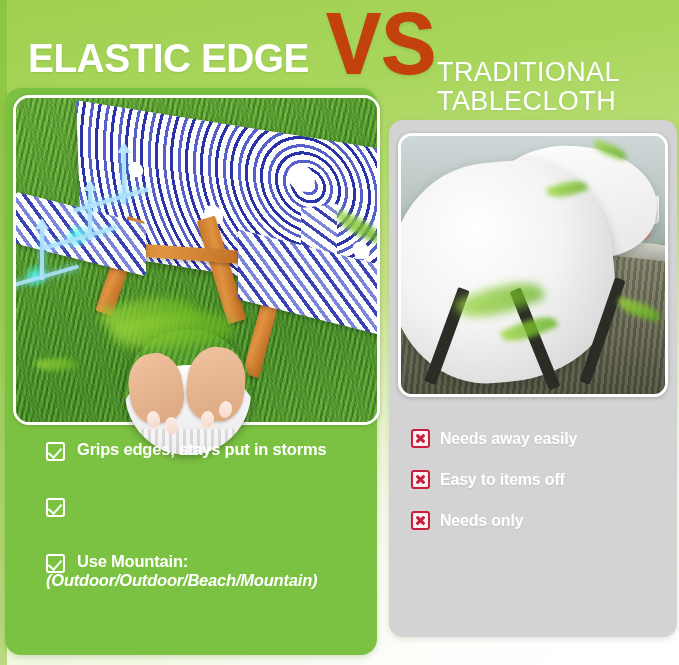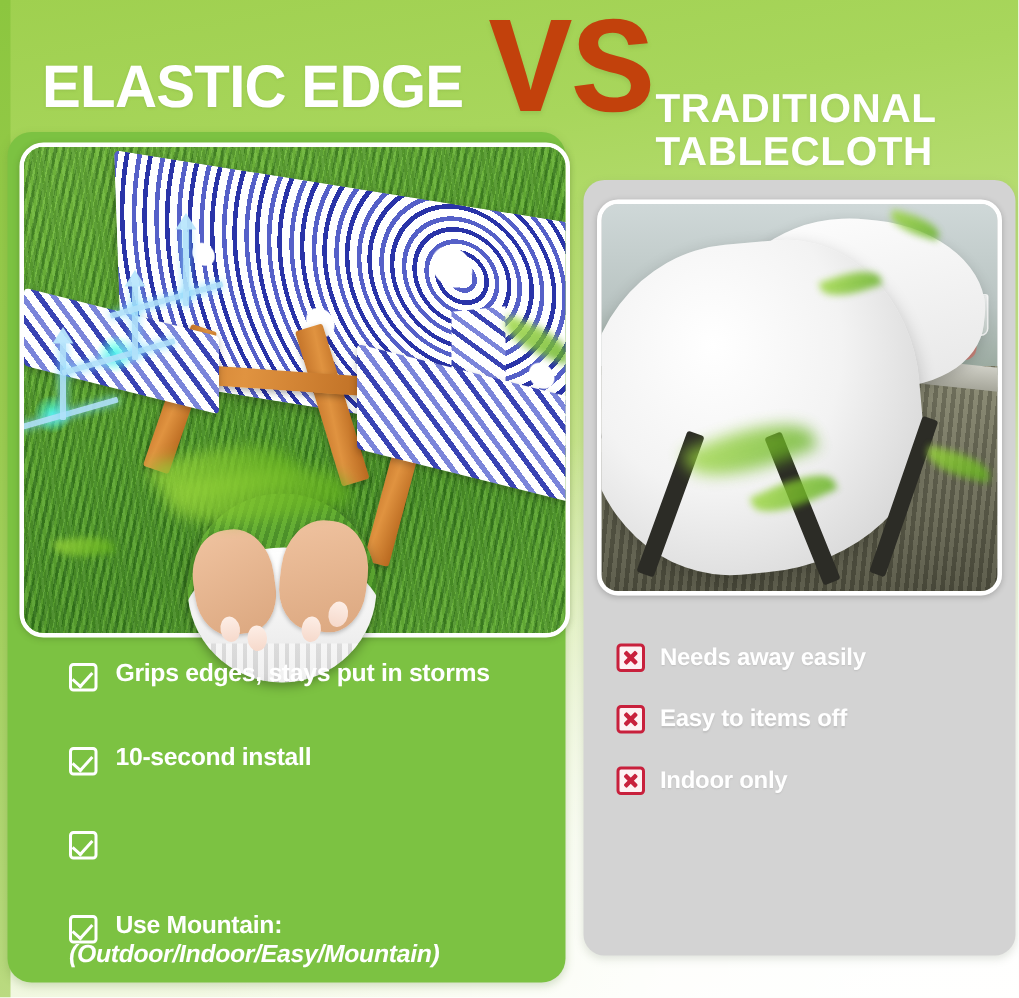--- a/index.html
+++ b/index.html
@@ -30,21 +30,21 @@
     white-space:nowrap;
   }
   .vs{
     position:absolute;left:326px;top:4px;
     font-family:Liberation Mono, monospace;
     font-size:92px;font-weight:bold;color:#c2410c;line-height:1;
     text-shadow:0 2px 3px rgba(120,160,60,.3);
   }
   .traditional{
     position:absolute;left:437px;top:58px;
-    font-size:27px;font-weight:bold;color:#ffffff;
+    font-size:27px;font-weight:normal;color:#ffffff;
     line-height:1.08;letter-spacing:.4px;
     text-shadow:0 1px 2px rgba(150,180,110,.3);
   }
   .traditional span{display:block;}
 
   
   .left-card{
     position:absolute;left:5px;top:88px;width:372px;height:567px;
     background:#7cc242;border-radius:16px;
     box-shadow:0 2px 6px rgba(90,130,50,.25);
@@ -270,30 +270,26 @@
   </div>
   <div class="leaf leaf-blur2" style="left:112px;top:312px;width:120px;height:36px;transform:rotate(-12deg);"></div>
 
   <div class="left-list">
     <div class="feat">
       <span class="chk"></span>
       <span class="feat-txt">Grips edges, stays put in storms</span>
     </div>
     <div class="feat">
       <span class="chk"></span>
-      <span class="feat-txt">10-second install</span>
-    </div>
-    <div class="feat">
-      <span class="chk"></span>
     </div>
     <div class="feat">
       <span class="chk"></span>
       <span class="feat-txt">
         <span>Use Mountain:</span>
-        <span class="ital">(Outdoor/Indoor/Easy/Mountain)</span>
+        <span class="ital">(Outdoor/Outdoor/Beach/Mountain)</span>
       </span>
     </div>
   </div>
 
   <div class="right-card"></div>
 
   <div class="right-photo">
     <div class="rp-sky"></div>
     <div class="rp-ground"></div>
     <div class="rp-legs rl4"></div>
@@ -317,17 +313,17 @@
     <div class="con">
       <span class="xbox"></span>
       <span class="con-txt">Needs away easily</span>
     </div>
     <div class="con">
       <span class="xbox"></span>
       <span class="con-txt">Easy to items off</span>
     </div>
     <div class="con">
       <span class="xbox"></span>
-      <span class="con-txt">Indoor only</span>
+      <span class="con-txt">Needs only</span>
     </div>
   </div>
 
 </div>
 
 </body></html>

